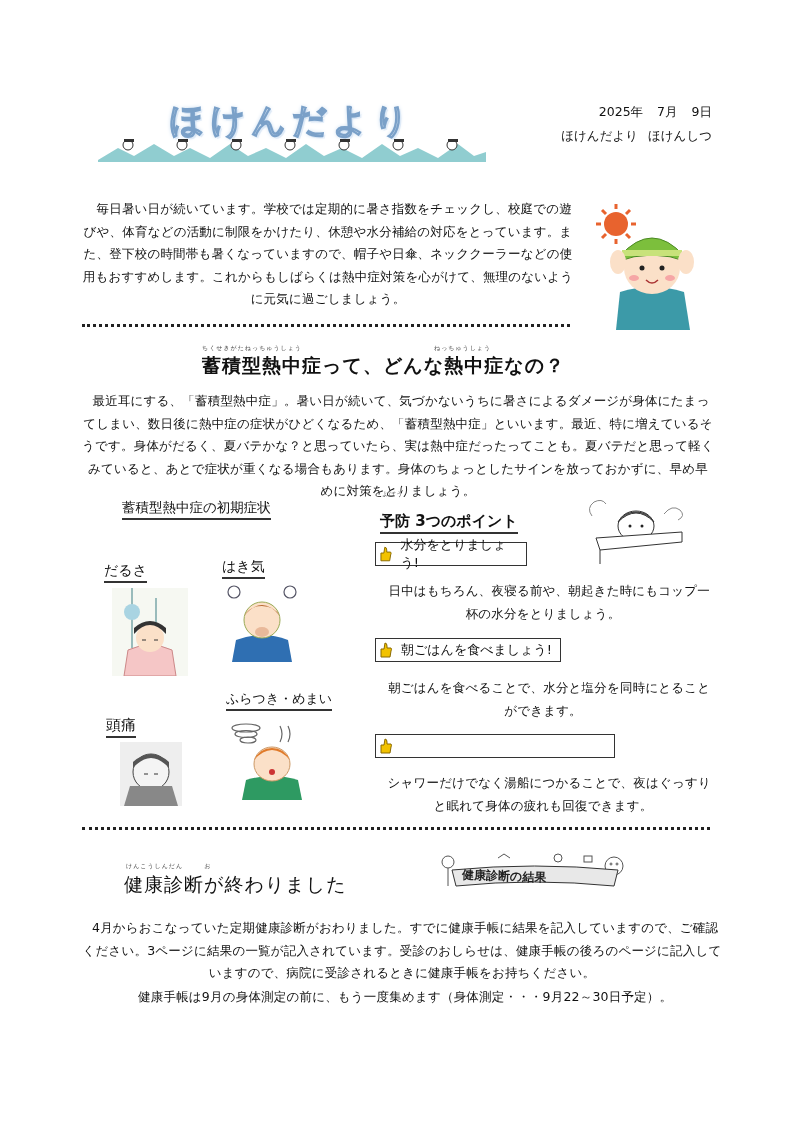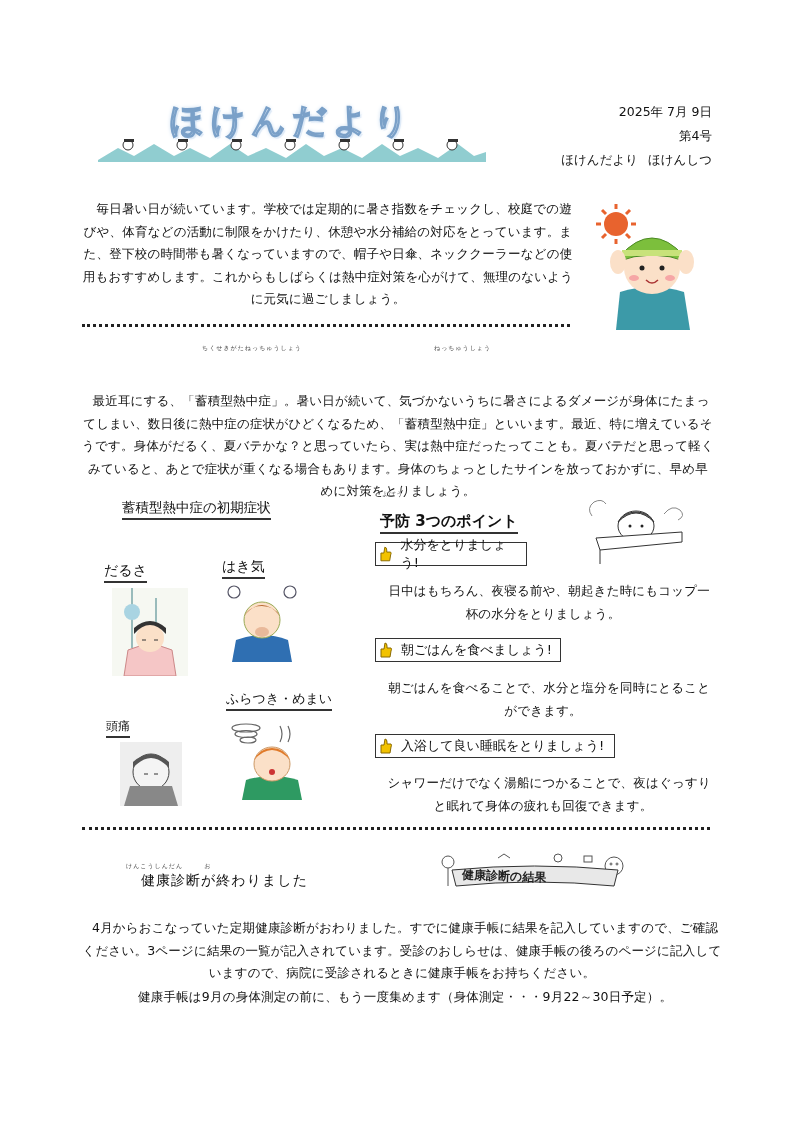--- a/index.html
+++ b/index.html
@@ -11,21 +11,21 @@
   .title-art { left: 96px; top: 98px; width: 392px; height: 64px; }
   .title-text {
     position: absolute; left: 0; top: 0; width: 392px; height: 40px;
     font-size: 34px; font-weight: bold; letter-spacing: 6px; text-align: center;
     color: #dbe9f7; -webkit-text-stroke: 1.2px #7aa0c8;
     text-shadow: 0 0 4px #bcd4ec, 2px 2px 0 #e8f0fa;
   }
   .wave-row { position: absolute; left: 2px; top: 38px; width: 388px; height: 26px; }
 
   .meta { right: 82px; top: 100px; text-align: right; font-size: 12.5px; line-height: 24px; }
-  .meta .date span { }
+  .meta .date span { margin-left: 10px; }
 
   .para { font-size: 12.5px; line-height: 22.5px; letter-spacing: 0.2px; text-align: center; }
   .intro { left: 82px; top: 198px; width: 492px; }
   .dots { height: 0; border-top: 3px dotted #222; }
 
   .h2 { font-size: 19px; font-weight: bold; letter-spacing: 1px; }
   .ruby-sm { position: absolute; font-size: 6px; color: #444; letter-spacing: 1px; }
 
   .sub-h { font-size: 13.5px; border-bottom: 2px solid #333; padding-bottom: 1px; display: inline-block; }
   .sub-h.bold { font-weight: bold; font-size: 15px; margin-top: 14px; }
@@ -60,21 +60,20 @@
     </g>
   </svg>
 </div>
 
 <div class="abs meta">
   <div class="date">
     <span>2025年</span>
     <span>7月</span>
     <span>9日</span>
   </div>
-  <div>第4号</div>
   <div>
     <span>ほけんだより</span>
     <span style="margin-left:6px">ほけんしつ</span>
   </div>
 </div>
 
 <p class="abs para intro" style="text-indent:1em">毎日暑い日が続いています。学校では定期的に暑さ指数をチェックし、校庭での遊びや、体育などの活動に制限をかけたり、休憩や水分補給の対応をとっています。また、登下校の時間帯も暑くなっていますので、帽子や日傘、ネッククーラーなどの使用もおすすめします。これからもしばらくは熱中症対策を心がけて、無理のないように元気に過ごしましょう。</p>
 
 <svg class="abs" style="left:592px;top:200px;width:120px;height:130px" viewBox="0 0 120 130">
   <g>
@@ -101,36 +100,37 @@
   <path d="M54 80 Q60 86 66 80" stroke="#a33" fill="none" stroke-width="1.5"></path>
   <ellipse cx="26" cy="62" rx="8" ry="12" fill="#fbe0c8"></ellipse>
     <ellipse cx="94" cy="62" rx="8" ry="12" fill="#fbe0c8"></ellipse>
 </svg>
 
 <div class="abs dots" style="left:82px;top:324px;width:488px"></div>
 
 <div class="abs" style="left:202px;top:342px;width:380px;height:36px">
   <span class="ruby-sm" style="left:0;top:2px">ちくせきがたねっちゅうしょう</span>
   <span class="ruby-sm" style="left:232px;top:2px">ねっちゅうしょう</span>
+  <div class="h2" style="position:absolute;left:0;top:11px">蓄積型熱中症って、どんな熱中症なの？</div>
 </div>
 
 <p class="abs para" style="left:82px;top:390px;width:632px;text-indent:0.5em">最近耳にする、「蓄積型熱中症」。暑い日が続いて、気づかないうちに暑さによるダメージが身体にたまってしまい、数日後に熱中症の症状がひどくなるため、「蓄積型熱中症」といいます。最近、特に増えているそうです。身体がだるく、夏バテかな？と思っていたら、実は熱中症だったってことも。夏バテだと思って軽くみていると、あとで症状が重くなる場合もあります。身体のちょっとしたサインを放っておかずに、早め早めに対策をとりましょう。</p>
 
 <div class="abs" style="left:122px;top:497px">
   <span class="sub-h">蓄積型熱中症の初期症状</span>
 </div>
 
 <div class="abs" style="left:104px;top:560px">
   <span class="sub-h" style="font-size:14px">だるさ</span>
 </div>
 <div class="abs" style="left:222px;top:556px">
   <span class="sub-h" style="font-size:14px">はき気</span>
 </div>
 <div class="abs" style="left:106px;top:715px">
-  <span class="sub-h" style="font-size:12px">頭痛</span>
+  <span class="sub-h" style="font-size:15px">頭痛</span>
 </div>
 <div class="abs" style="left:226px;top:688px">
   <span class="sub-h" style="font-size:13px">ふらつき・めまい</span>
 </div>
 
 <svg class="abs" style="left:112px;top:588px;width:76px;height:88px" viewBox="0 0 76 88">
   <rect x="0" y="0" width="76" height="88" fill="#f6f8f2"></rect>
   <line x1="20" y1="0" x2="20" y2="60" stroke="#9bb" stroke-width="2"></line>
     <circle cx="20" cy="24" r="8" fill="#a9d4e2"></circle>
   <line x1="44" y1="10" x2="44" y2="60" stroke="#9bb" stroke-width="2"></line>
@@ -206,29 +206,28 @@
       <path d="M2 7 L5 7 L6 1 Q8 1 8 4 L8 6 L12 6 Q13 7 12 9 L11 15 L2 15 Z" fill="#f2c200" stroke="#8a6a00"></path>
     </svg>
   <span>朝ごはんを食べましょう!</span>
 </div>
 <p class="abs para" style="left:370px;top:677px;width:346px;text-indent:1em">朝ごはんを食べることで、水分と塩分を同時にとることができます。</p>
 
 <div class="abs point-box" style="left:375px;top:734px;width:240px">
   <svg class="thumb" viewBox="0 0 14 16">
       <path d="M2 7 L5 7 L6 1 Q8 1 8 4 L8 6 L12 6 Q13 7 12 9 L11 15 L2 15 Z" fill="#f2c200" stroke="#8a6a00"></path>
     </svg>
-  <span>入浴して良い睡眠をとりましょう!</span>
 </div>
 <p class="abs para" style="left:370px;top:772px;width:346px;text-indent:1em">シャワーだけでなく湯船につかることで、夜はぐっすりと眠れて身体の疲れも回復できます。</p>
 
 <div class="abs dots" style="left:82px;top:827px;width:628px"></div>
 
 <div class="abs" style="left:124px;top:862px;width:280px;height:40px">
   <span class="ruby-sm" style="left:2px;top:0">けんこうしんだん　　　お</span>
-  <div style="position:absolute;left:17px;top:10px;font-size:14px;letter-spacing:1px">健康診断が終わりました</div>
+  <div style="position:absolute;left:0;top:10px;font-size:19px;letter-spacing:1px">健康診断が終わりました</div>
 </div>
 
 <div class="abs" style="left:438px;top:852px;width:192px;height:44px">
   <svg style="position:absolute;left:0;top:0;width:192px;height:44px" viewBox="0 0 192 44">
     <g fill="none" stroke="#555" stroke-width="1">
       <circle cx="10" cy="10" r="6"></circle>
         <line x1="10" y1="16" x2="10" y2="34"></line>
       <circle cx="176" cy="14" r="9"></circle>
         <circle cx="173" cy="12" r="1"></circle>
         <circle cx="179" cy="12" r="1"></circle>

